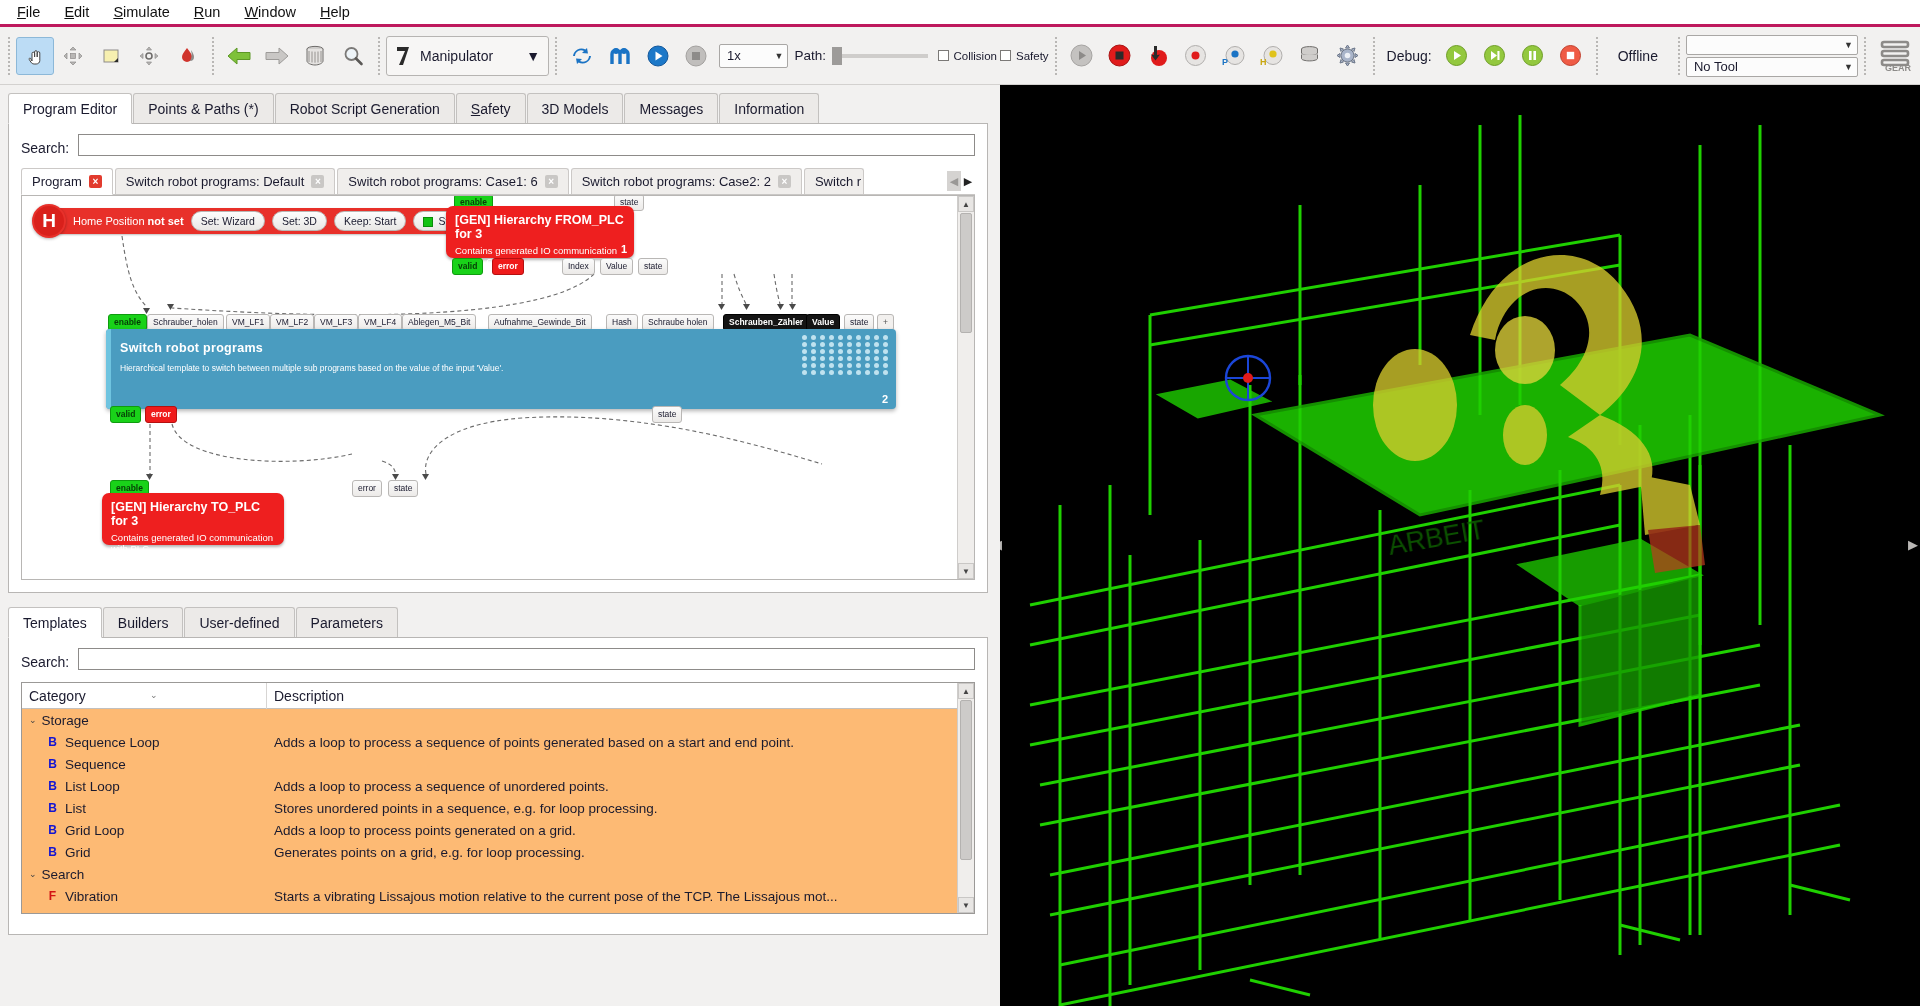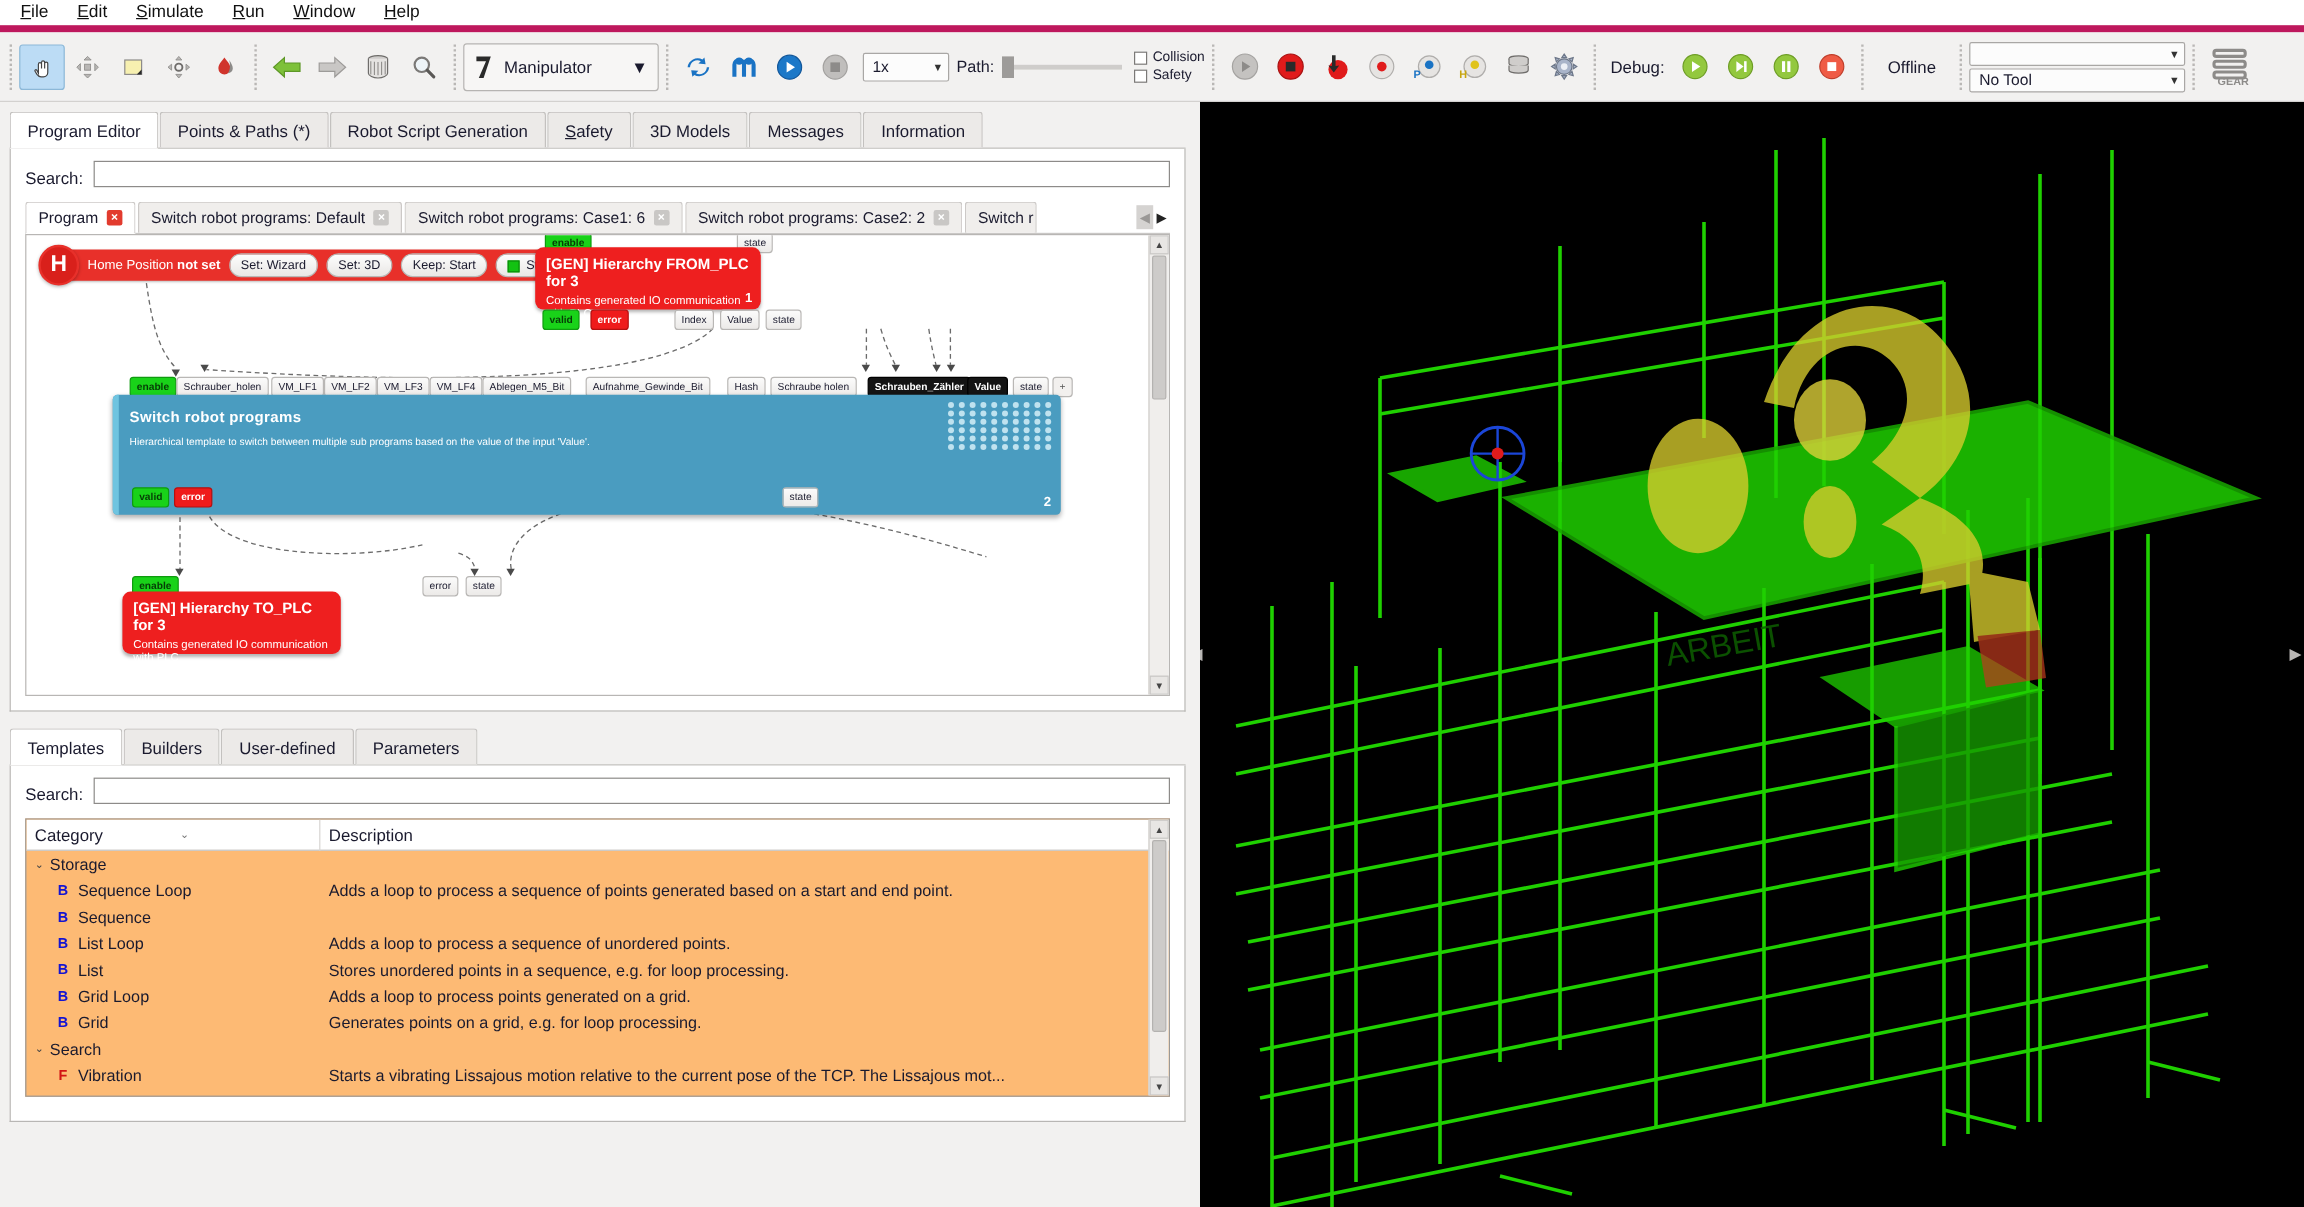--- a/index.html
+++ b/index.html
@@ -12,21 +12,21 @@
     color: #1a1a2e;
     background: #f2f1f0;
   }
   #app { position: relative; width: 1920px; height: 1006px; }
 
   
   .menubar {
     height: 27px; background: #ffffff;
     display: flex; align-items: center;
     padding-left: 6px; gap: 2px;
-    border-bottom: 6px solid #be185d;
+    border-bottom: 3px solid #be185d;
   }
   .menuitem {
     padding: 4px 11px; font-size: 14.5px; color: #111;
     white-space: nowrap; line-height: 1;
   }
   .menuitem u { text-decoration: underline; }
 
   
   .toolbar {
     height: 58px; background: #f2f1f0;
@@ -62,21 +62,21 @@
     height: 40px; display: flex; align-items: center;
     padding: 0 8px; border-radius: 3px; gap: 8px;
     font-size: 14px;
   }
   .slider-wrap { display: flex; align-items: center; width: 100px; }
   .slider-track { height: 4px; background: #cfcdcb; width: 100%; position: relative; }
   .slider-thumb {
     position: absolute; left: 0; top: -7px;
     width: 10px; height: 18px; background: #9d9b99;
   }
-  .chk-group { display: flex; flex-direction: column; gap: 3px; font-size: 11.5px; }
+  .chk-group { display: flex; gap: 3px; font-size: 11.5px; }
   .chk-row { display: flex; align-items: center; gap: 5px; }
   .chk-box { width: 11px; height: 11px; border: 1px solid #7b7977; background: #fff; }
 
   
   .main { display: flex; height: 948px; }
   .leftpane {
     width: 1000px; background: #f2f1f0;
     padding: 8px 12px 0 8px;
     position: relative;
   }
@@ -630,21 +630,21 @@
             <div class="chip" style="left:336px; top:118px"><span>VM_LF4</span></div>
             <div class="chip" style="left:380px; top:118px"><span>Ablegen_M5_Bit</span></div>
             <div class="chip" style="left:466px; top:118px"><span>Aufnahme_Gewinde_Bit</span></div>
             <div class="chip" style="left:584px; top:118px"><span>Hash</span></div>
             <div class="chip" style="left:620px; top:118px"><span>Schraube holen</span></div>
             <div class="chip black" style="left:701px; top:118px"><span>Schrauben_Zähler</span></div>
             <div class="chip black" style="left:784px; top:118px"><span>Value</span></div>
             <div class="chip" style="left:822px; top:118px"><span>state</span></div>
             <div class="chip plus" style="left:855px; top:118px"><span>+</span></div>
 
-            <div class="bluenode" style="left:72px; top:133px; width:790px; height:100px">
+            <div class="bluenode" style="left:84px; top:133px; width:790px; height:80px">
               <div class="t">Switch robot programs</div>
               <div class="d">Hierarchical template to switch between multiple sub programs based on the value of the input 'Value'.</div>
               <div class="num">2</div>
               <div class="dotgrid">
                 <i></i>
                   <i></i>
                   <i></i>
                   <i></i>
                   <i></i>
                   <i></i>

